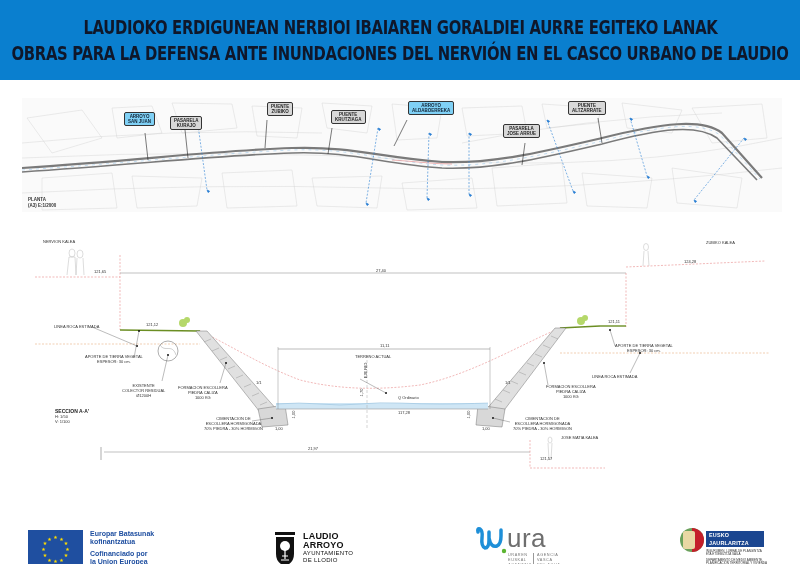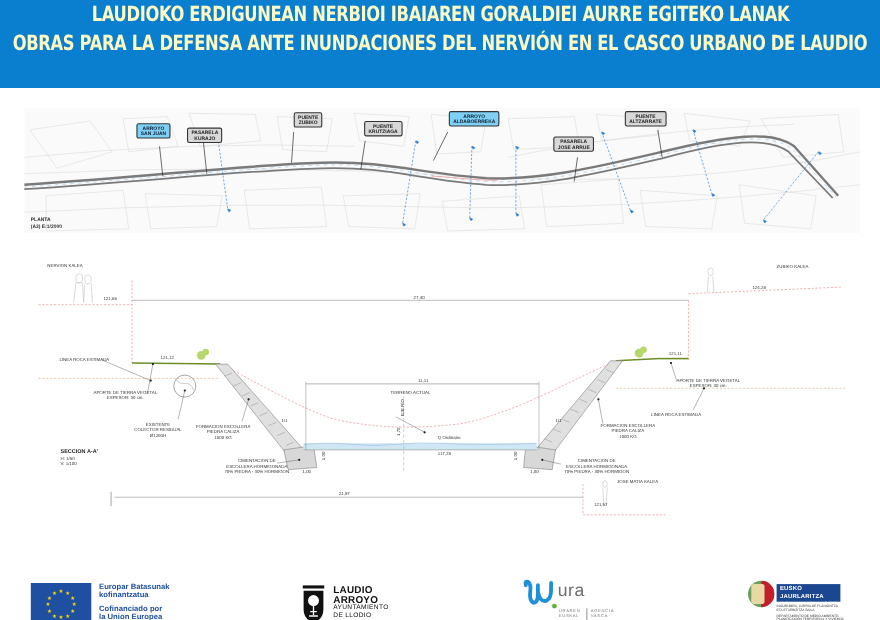--- a/index.html
+++ b/index.html
@@ -1,22 +1,22 @@
 <!DOCTYPE html>
 <html><head>
 <meta charset="utf-8">
 <style>
   * { box-sizing: border-box; margin: 0; padding: 0; }
   html, body { width: 800px; height: 564px; background: #ffffff; overflow: hidden; }
   body { position: relative; font-family: "Liberation Sans", sans-serif; color: #333; }
 
   .header {
     position: absolute; left: 0; top: 0; width: 800px; height: 80px;
-    background: #0a7fcf; color: #fef9c3; text-align: center;
-    display: flex; flex-direction: column; align-items: center;
+    background: #0a7fcf; color: #0f172a; text-align: center;
+    display: flex; flex-direction: column; justify-content: center; align-items: center;
   }
   .header .line {
     font-family: "DejaVu Sans", sans-serif; font-weight: bold;
     font-size: 19px; letter-spacing: -0.4px; line-height: 26px;
     transform: scaleX(0.78); white-space: nowrap;
   }
 
   .plan { position: absolute; left: 22px; top: 98px; width: 760px; height: 114px; }
   .plan svg { position: absolute; left: 0; top: 0; }
   .plan-label {
@@ -37,21 +37,21 @@
 
   .footer { position: absolute; left: 0; top: 514px; width: 800px; height: 74px; }
   .eu-flag { position: absolute; left: 28px; top: 16px; width: 55px; height: 37px; background: #1f4fa0; }
   .eu-text { position: absolute; left: 90px; top: 16px; color: #1f4fa0; font-size: 7px; font-weight: bold; line-height: 8px; }
   .eu-text .gap { height: 4px; }
   .laudio-shield { position: absolute; left: 275px; top: 18px; width: 20px; height: 34px; }
   .laudio-text { position: absolute; left: 303px; top: 18px; color: #111; }
   .laudio-text .big { font-size: 9px; font-weight: bold; line-height: 9px; letter-spacing: 0.2px; }
   .laudio-text .small { font-size: 6px; line-height: 6.5px; letter-spacing: 0.3px; }
   .ura-logo { position: absolute; left: 475px; top: 12px; width: 70px; height: 28px; }
-  .ura-word { position: absolute; left: 507px; top: 12px; font-size: 16px; color: #6e6e6e; line-height: 24px; letter-spacing: 0.5px; }
+  .ura-word { position: absolute; left: 507px; top: 12px; font-size: 26px; color: #6e6e6e; line-height: 24px; letter-spacing: 0.5px; }
   .ura-sub { position: absolute; top: 39px; font-size: 3.8px; line-height: 5px; color: #777; letter-spacing: 0.6px; }
   .ura-sep { position: absolute; left: 533px; top: 39px; width: 0.6px; height: 14px; background: #999; }
   .gv-crest { position: absolute; left: 680px; top: 14px; width: 24px; height: 24px; border-radius: 50%; background: #6ba15c; overflow: hidden; }
   .gv-crest .red { position: absolute; right: 0; top: 0; width: 12px; height: 24px; background: #c41e2a; }
   .gv-crest .in { position: absolute; left: 3px; top: 3px; width: 12px; height: 18px; background: #e9d8a4; border-radius: 2px; }
   .gv-band { position: absolute; left: 706px; top: 17px; width: 58px; height: 16px; background: #1b4690; color: #fff; font-size: 5.4px; font-weight: bold; line-height: 7.5px; padding: 1px 0 0 3px; letter-spacing: 0.2px; }
   .gv-dept { position: absolute; left: 706px; top: 36px; font-size: 3px; line-height: 3.4px; color: #333; }
 </style>
 </head>
 <body>

